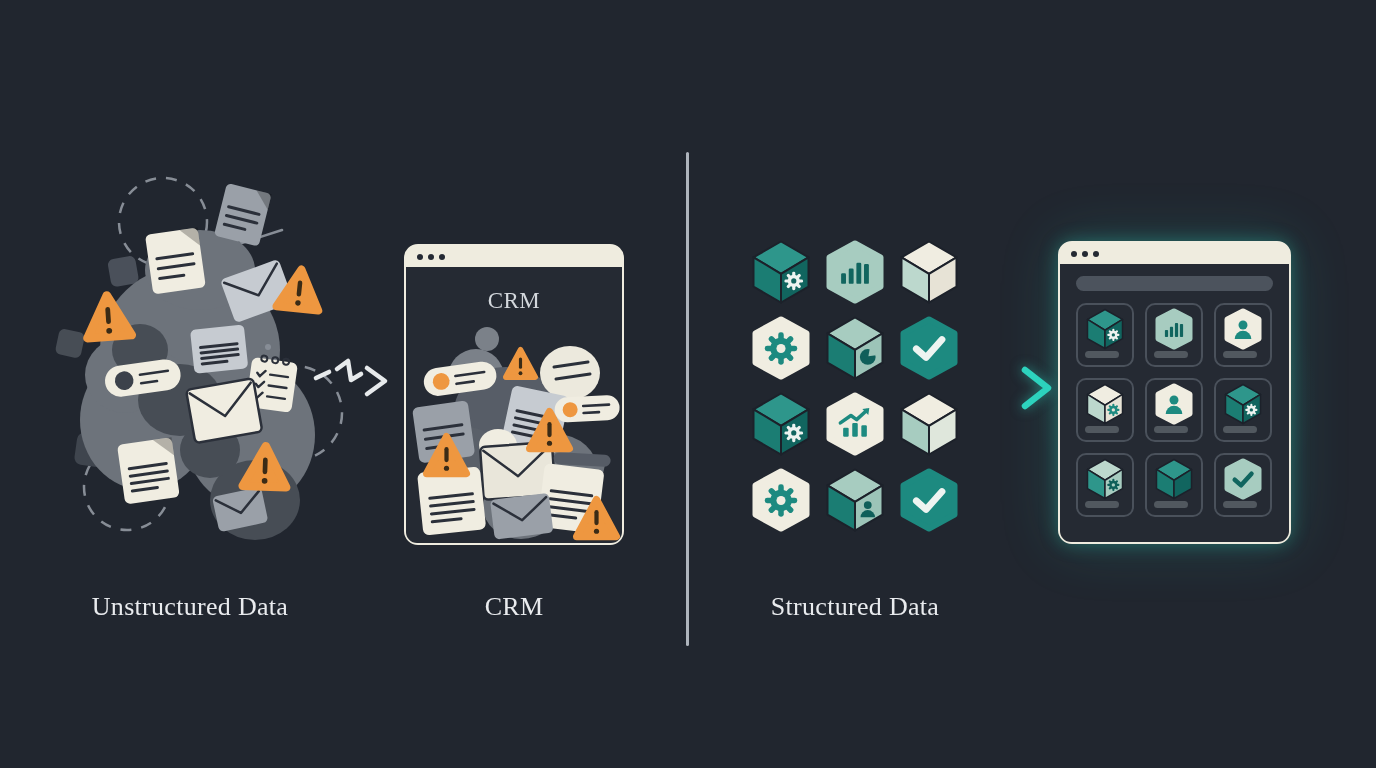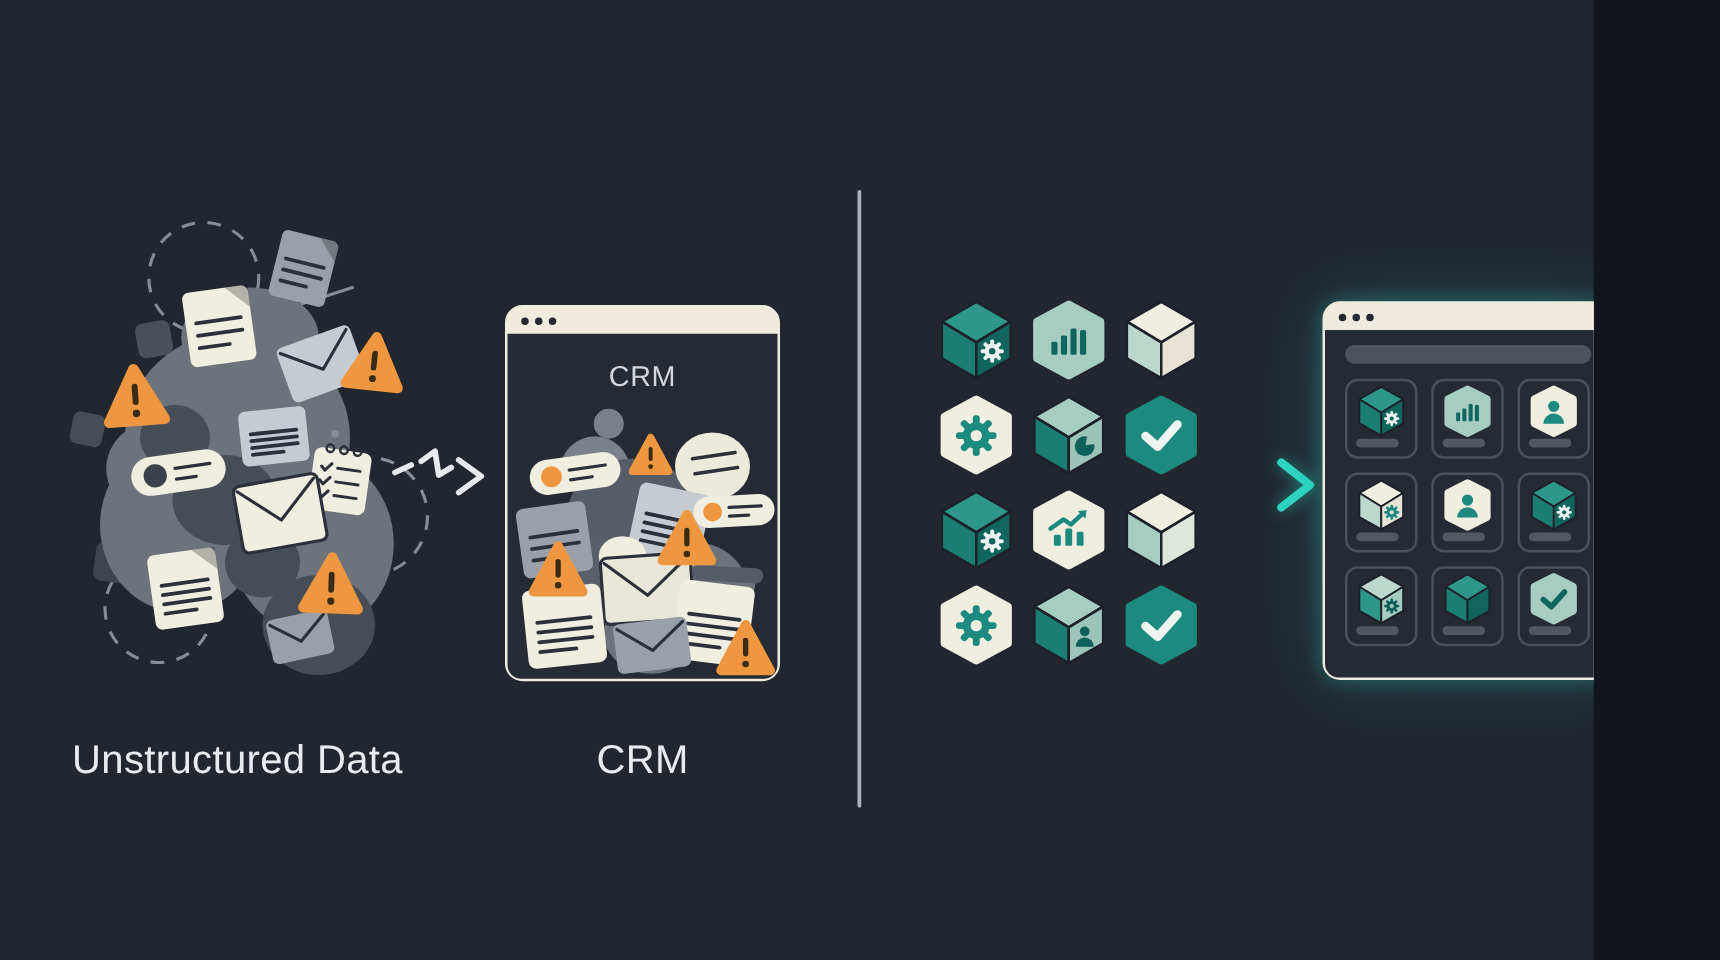--- a/index.html
+++ b/index.html
@@ -1,23 +1,23 @@
 <!DOCTYPE html>
 <html style="--bg: #21262f; --label: #e9ebee; --divider: #b6bcc4; --chrome: #efecdf; --window-body: #252a33; --window-dot: #242933; --accent-teal: #2ed3be; --orange: #ee9740; --warning-ink: #3a2b16; --ink: #2b303a; --cream: #f0ede1; --gray-blob: #6d737b; --gray-dark: #474d55; --gray-doc: #9aa0a8; --gray-light: #c6cbd1; --card-border: #4a515b; --pill-gray: #51585f; --search-bar: #4c535d; --zigzag-arrow: #e7eaec; --dash-stroke: #878d96;"><head>
 <meta charset="utf-8">
 <style>
   html,body{margin:0;padding:0;background:#11141a;}
-  .stage{position:relative;width:1275px;height:768px;background:var(--bg,#21262f);overflow:hidden;
-         font-family:Liberation Sans, sans-serif;}
+  .stage{position:relative;width:1376px;height:768px;background:var(--bg,#21262f);overflow:hidden;
+         font-family:Liberation Serif, serif;}
   .abs{position:absolute;}
   .db-glow{position:absolute;left:978px;top:198px;width:395px;height:395px;border-radius:50%;
            background:radial-gradient(closest-side,rgba(46,211,190,0.15),rgba(46,211,190,0) 72%);}
   .divider{position:absolute;left:686px;top:152px;width:2.5px;height:494px;background:var(--divider);opacity:.95;border-radius:2px;}
   .label{position:absolute;top:590px;height:34px;display:flex;align-items:center;justify-content:center;
-         color:var(--label);font-size:32px;font-weight:500;letter-spacing:.3px;}
+         color:var(--label);font-size:26px;font-weight:500;letter-spacing:.3px;}
   
   .window{position:absolute;box-sizing:border-box;border:2px solid var(--chrome);background:var(--chrome);border-radius:14px;}
   .crm{left:404px;top:244px;width:220px;height:301px;}
   .db{left:1058px;top:241px;width:233px;height:303px;
       box-shadow:0 0 18px rgba(46,211,190,.35),0 0 60px rgba(46,211,190,.18);}
   .win-bar{height:21px;display:flex;align-items:center;gap:5px;padding-left:11px;background:var(--chrome);border-radius:11px 11px 0 0;}
   .dot{width:6px;height:6px;border-radius:50%;background:var(--window-dot);}
   .win-body{position:relative;background:var(--window-body);border-radius:0 0 11px 11px;overflow:hidden;}
   .crm .win-body{height:276px;}
   .db .win-body{height:278px;}
@@ -521,13 +521,14 @@
               </g>
             </svg>
             <div class="rec-pill"></div>
           </div>
         </div>
     </div>
   </div>
 
   <div class="label" style="left:40px;width:300px">Unstructured Data</div>
   <div class="label" style="left:414px;width:200px">CRM</div>
+  <div class="label" style="left:705px;width:300px">Structured Data</div>
 </div>
 
 </body></html>

